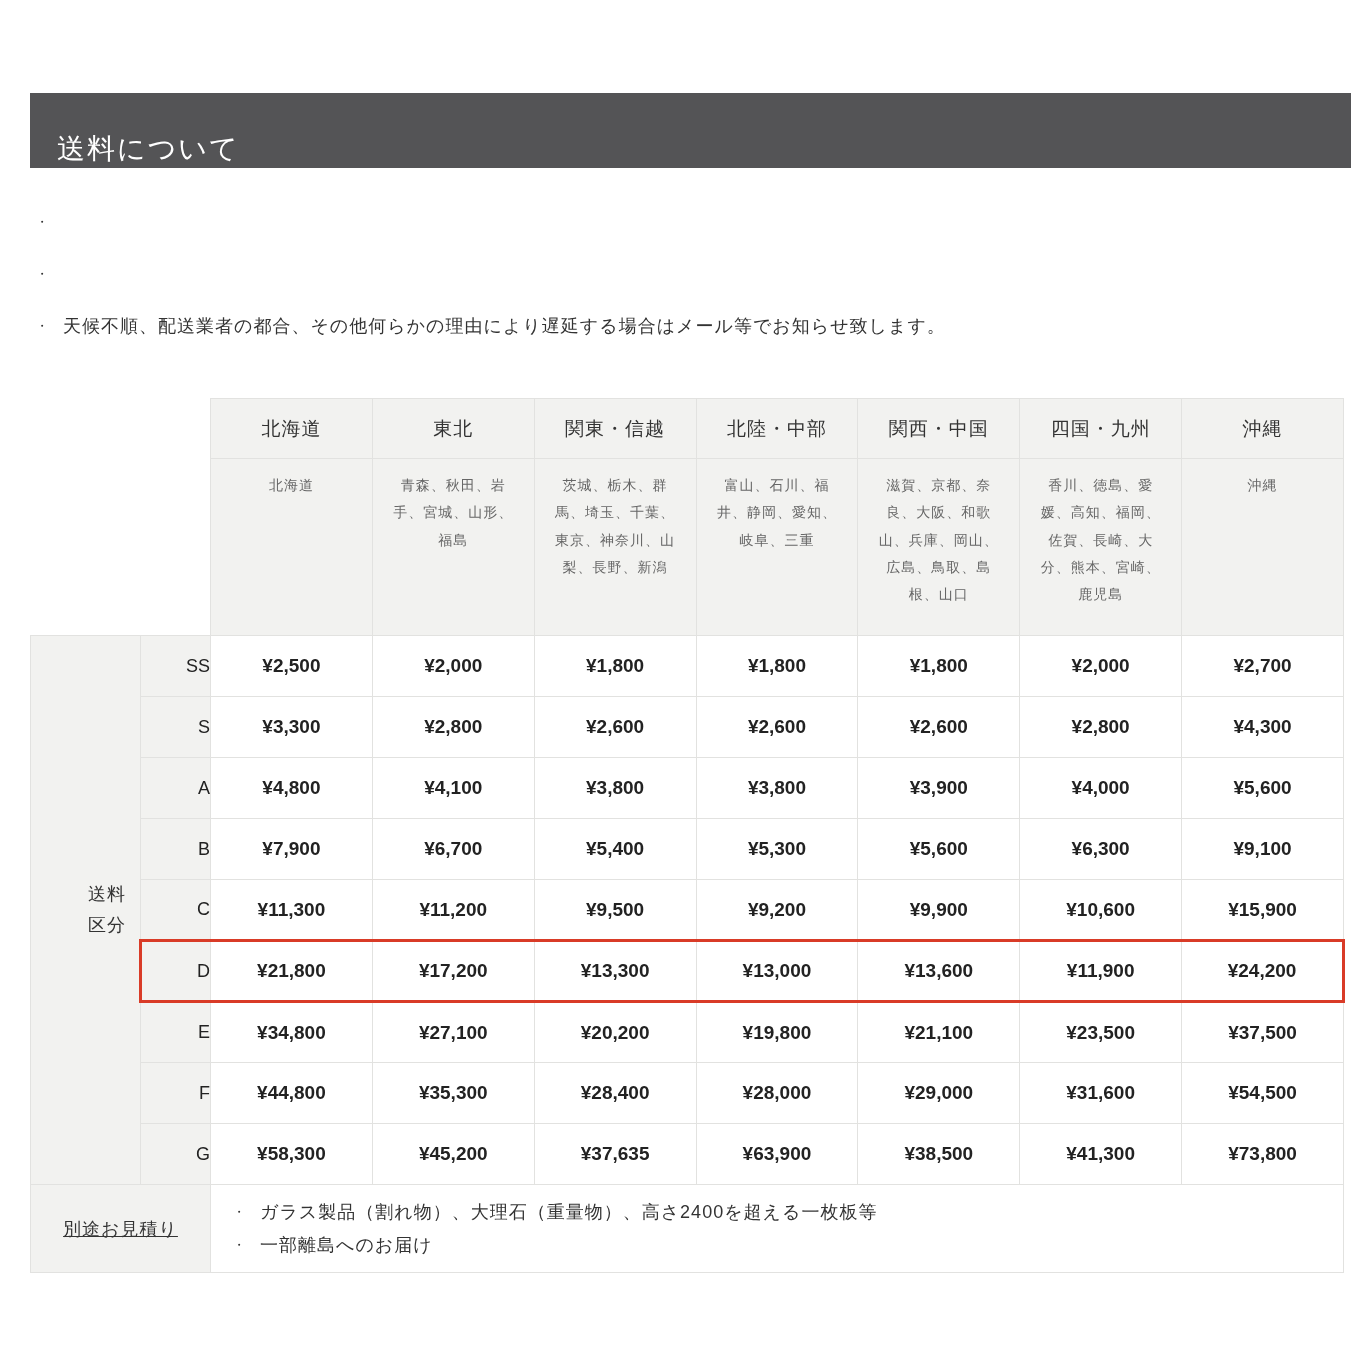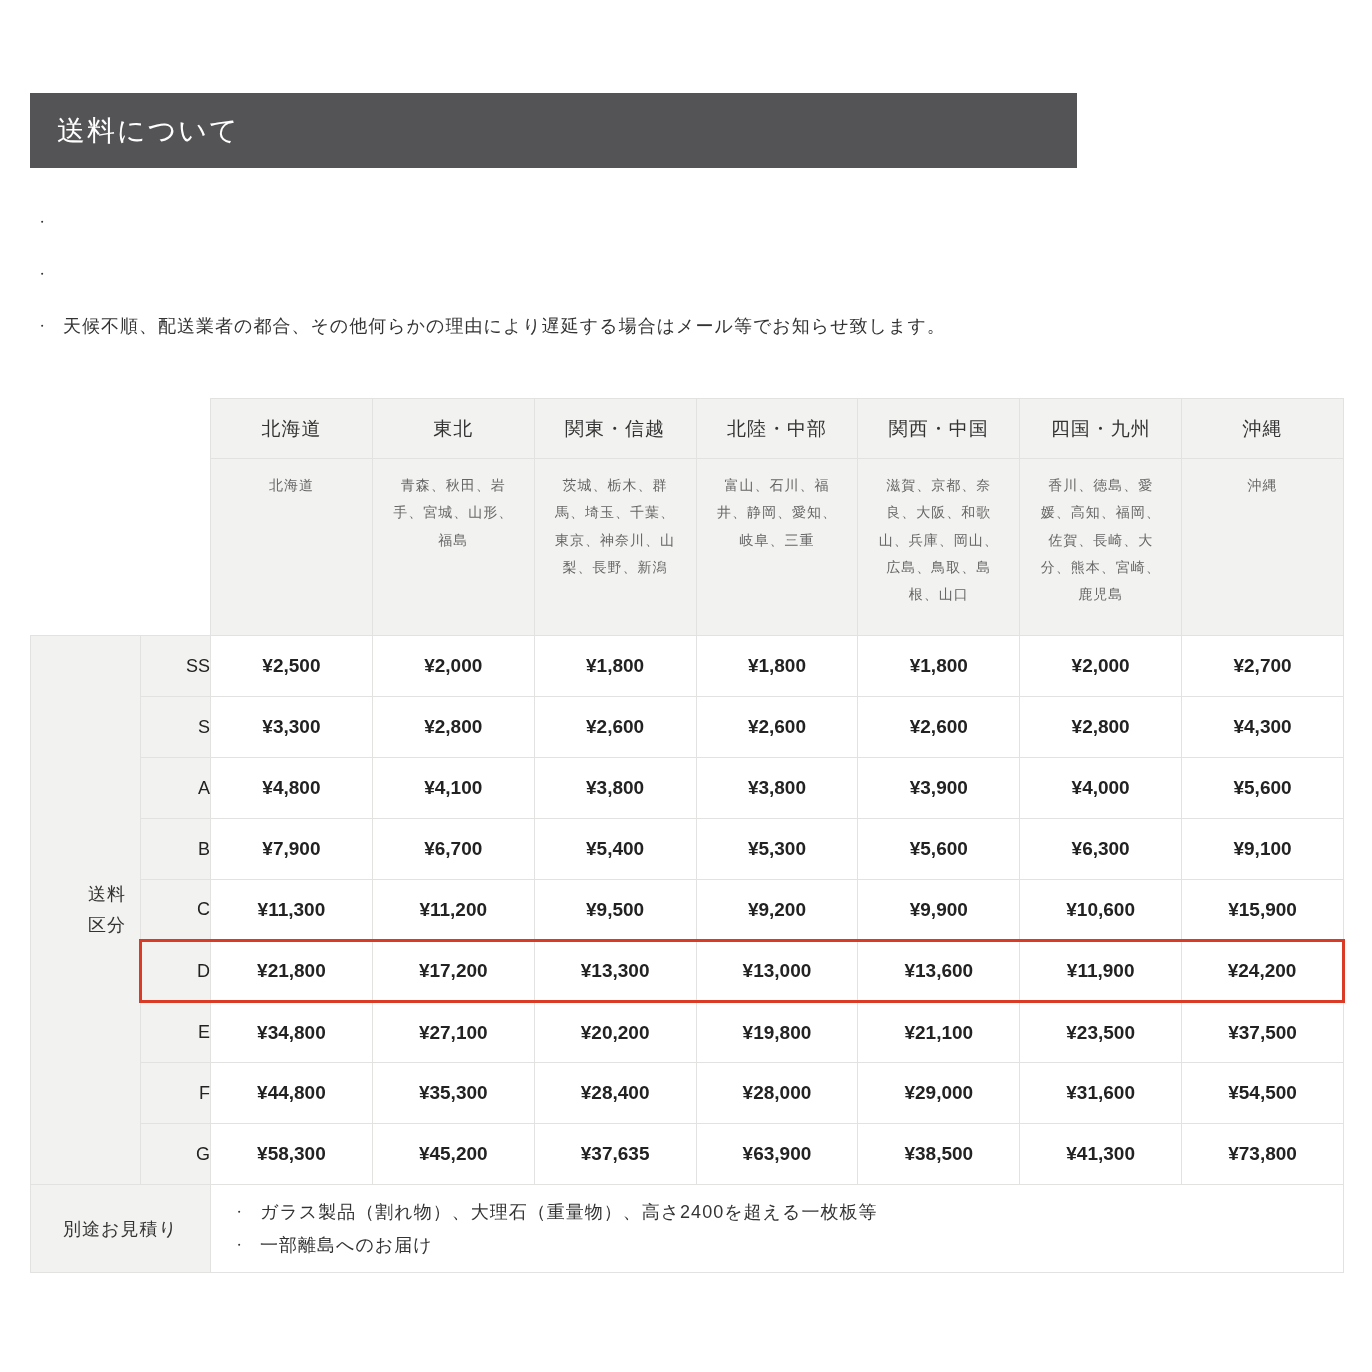--- a/index.html
+++ b/index.html
@@ -6,22 +6,22 @@
     margin:0;padding:0;background:#ffffff;
     width:1372px;height:1372px;overflow:hidden;
     font-family:"Liberation Sans","DejaVu Sans",sans-serif;
     color:#333;
   }
   .wrap{padding:93px 27px 0 30px;box-sizing:border-box;}
 
   .titlebar{
     background:var(--title-bar-bg,#545456);
     color:var(--title-text,#ffffff);
-    width:1047px;height:75px;box-sizing:border-box;
-    display:flex;align-items:center;
+    width:1321px;height:75px;box-sizing:border-box;
+    display:flex;align-items:flex-end;
     padding-left:27px;font-size:28px;letter-spacing:2px;
   }
 
   .notes{margin-top:28px;}
   .note{
     display:flex;align-items:center;
     height:52px;font-size:18px;color:var(--text-dark,#333);
     margin-left:6px;letter-spacing:1px;
   }
   .dot{font-size:12px;margin-right:14px;flex:0 0 auto;}
@@ -69,21 +69,21 @@
   tr.hl th,tr.hl td{
     border-top:3px solid var(--highlight-border,#d93b27);
     border-bottom:3px solid var(--highlight-border,#d93b27);
   }
   tr.hl th.rlabel{border-left:3px solid var(--highlight-border,#d93b27);}
   tr.hl td:last-child{border-right:3px solid var(--highlight-border,#d93b27);}
 
   td.est-label{
     background:var(--header-cell-bg,#f2f2f0);
     font-size:18px;color:var(--text-dark,#333);
-    text-align:center;vertical-align:middle;height:88px;letter-spacing:1px;
+    text-align:center;vertical-align:middle;height:88px;letter-spacing:1px;text-decoration:underline;
   }
   td.est-content{
     background:#fff;padding:10px 22px;vertical-align:middle;
   }
   .est-item{
     display:flex;align-items:center;
     font-size:18px;color:var(--text-dark,#333);
     line-height:33px;letter-spacing:1px;
   }
 </style>

